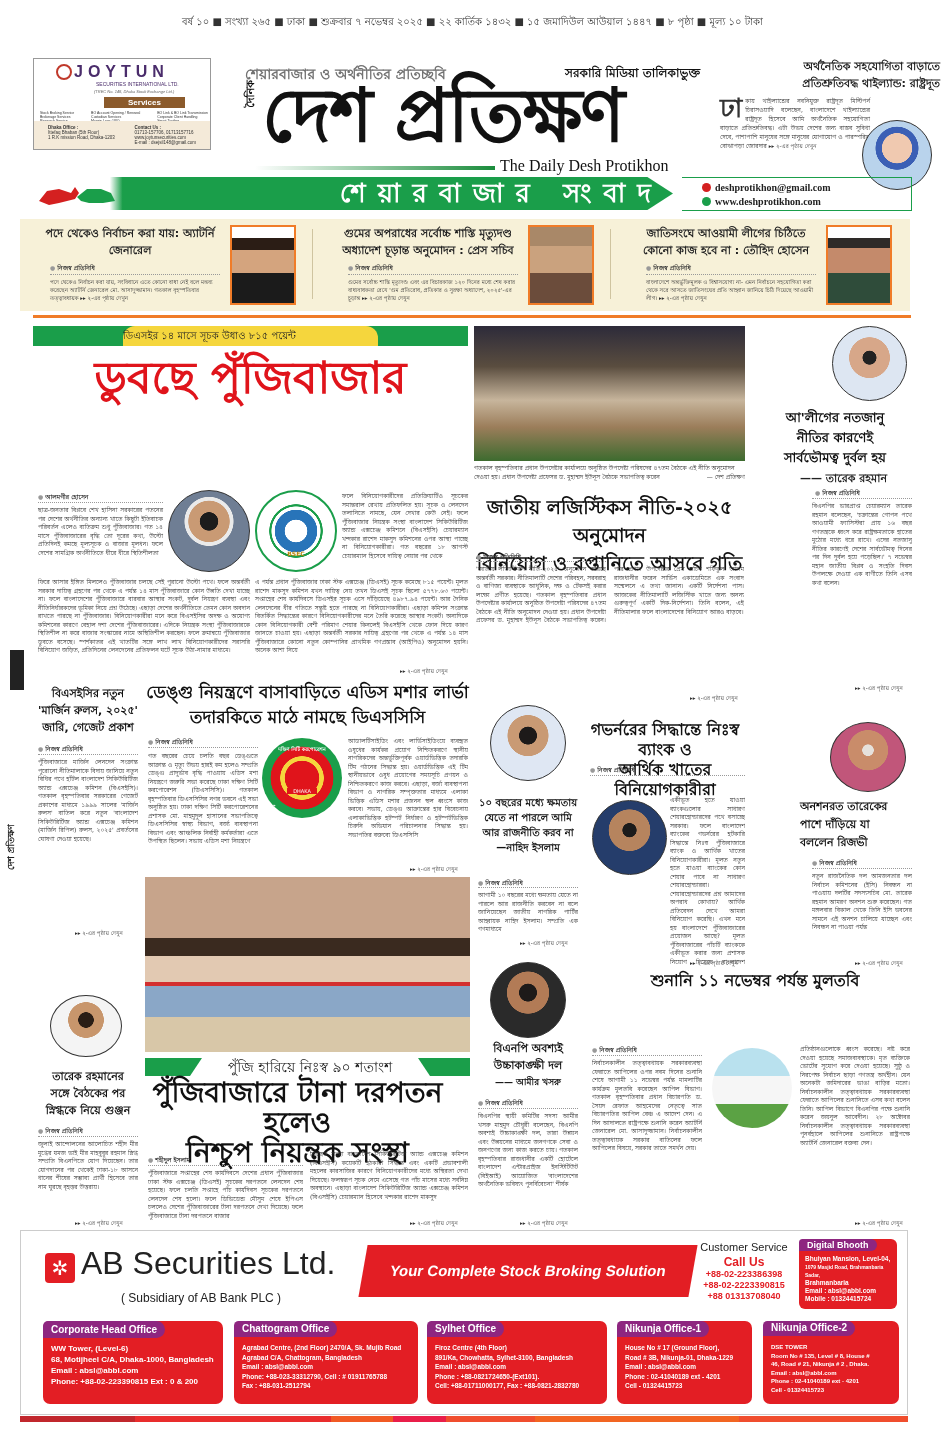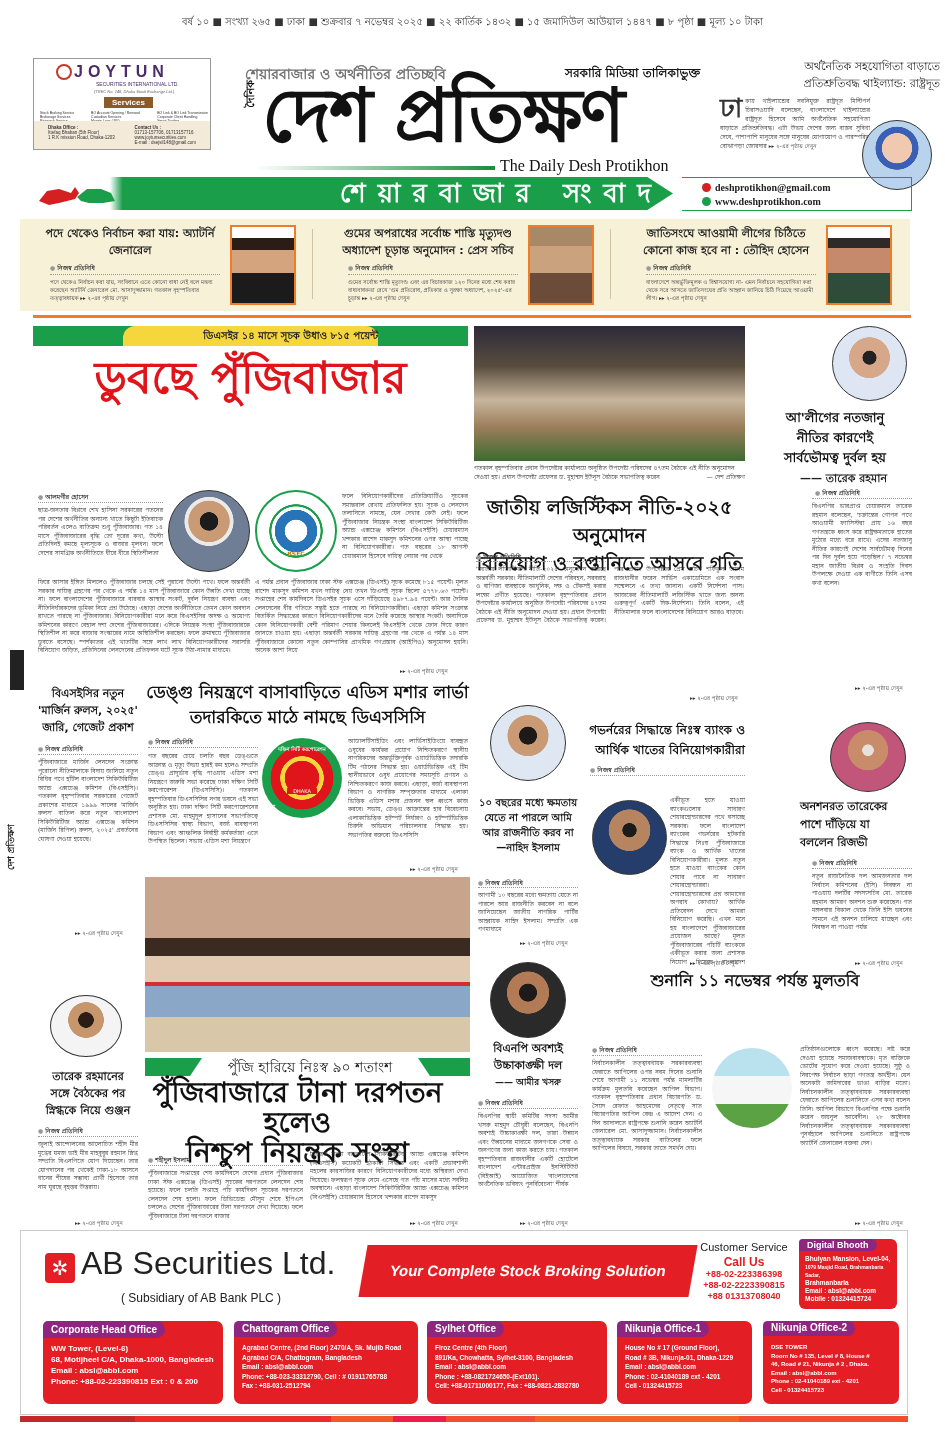--- a/index.html
+++ b/index.html
@@ -3,51 +3,51 @@
 <meta charset="utf-8">
 <style>
 *{box-sizing:border-box;margin:0;padding:0}
 body{width:945px;height:1452px;background:#fff;font-family:"DejaVu Sans",sans-serif;color:#222;position:relative;overflow:hidden}
 .abs{position:absolute}
 .dateline{left:0;top:14px;width:945px;text-align:center;font-size:10px;color:#333}
 .ad-joytun{left:33px;top:58px;width:178px;height:92px;border:1px solid #999;background:#fff;font-family:"Liberation Sans",sans-serif}
 .ad-joytun .jt-logo{position:absolute;left:40px;top:4px;font-size:16px;font-weight:bold;letter-spacing:5px;color:#4a2c6b}
 .ad-joytun .jt-sub{position:absolute;left:62px;top:22px;font-size:5px;color:#4a2c6b}
 .ad-joytun .jt-reg{position:absolute;left:60px;top:30px;font-size:4px;color:#666;font-style:italic}
-.ad-joytun .jt-services{position:absolute;left:70px;top:38px;background:#8b5a2b;color:#fff;font-size:8px;font-weight:bold;padding:1px 8px}
+.ad-joytun .jt-services{position:absolute;left:70px;top:38px;background:#8b5a2b;color:#fff;font-size:8px;font-weight:bold;padding:1px 24px}
 .ad-joytun .jt-list{position:absolute;left:6px;top:52px;font-size:3.5px;color:#333;width:168px;display:flex;justify-content:space-between}
 .ad-joytun .jt-foot{position:absolute;left:0;bottom:0;width:100%;height:28px;background:#f4ead9;font-size:4.5px;color:#333;display:flex;justify-content:space-around;padding:4px}
 .mast-tag{left:245px;top:63px;font-size:14px;font-weight:bold;color:#737373}
 .mast-govt{left:565px;top:64px;font-size:12px;font-weight:bold;color:#111}
 .mast-title{left:240px;top:72px;width:470px;height:86px;font-size:74px;font-weight:bold;color:#111;line-height:86px;letter-spacing:-2px;font-family:"DejaVu Serif",serif}
 .mast-small{left:242px;top:80px;font-size:11px;font-weight:bold;color:#111;writing-mode:vertical-rl;transform:rotate(180deg)}
 .mast-line{left:255px;top:166px;width:240px;height:4px;background:linear-gradient(90deg,#fff,#1a8c3b)}
 .mast-en{left:500px;top:157px;font-size:16px;font-family:"Liberation Serif",serif;color:#111}
 .thai{left:720px;top:58px;width:220px}
-.thai h3{font-size:11px;font-weight:normal;text-align:right;line-height:17px}
+.thai h3{font-size:11px;font-weight:bold;text-align:right;line-height:17px}
 .thai p{font-size:6px;line-height:9px;width:150px;margin-top:4px;color:#333;text-align:justify}
 .thai .dropcap{float:left;font-size:26px;line-height:24px;font-weight:bold;margin-right:3px}
 .thai .photo{position:absolute;right:8px;top:62px;width:70px;height:70px;border-radius:50%;border:1px solid #333;background:radial-gradient(circle at 50% 40%,#f0c9b0 0 28%,#3b5fb5 29% 40%,#b9d3ec 41%)}
 .cont{font-size:5.5px;color:#333;white-space:nowrap}
 .banner{left:33px;top:177px;width:640px;height:33px;background:linear-gradient(90deg,#ffffff 0%,#ffffff 12%,#1a9e4a 14%,#1a9e4a 100%);clip-path:polygon(0 0,96% 0,100% 50%,96% 100%,0 100%)}
 .banner .bull{position:absolute;left:4px;top:2px;width:80px;height:30px}
 .banner .txt{position:absolute;left:100px;top:0;width:530px;height:33px;line-height:33px;color:#fff;font-size:26px;font-weight:bold;text-align:right;letter-spacing:12px}
 .contact{left:682px;top:177px;width:230px;height:34px;border:1px solid #1a9e4a;border-left:none;font-family:"Liberation Serif",serif;font-size:10px;font-weight:bold;color:#222;padding:3px 0 0 20px;line-height:14px}
 .contact .ic{display:inline-block;width:9px;height:9px;border-radius:50%;margin-right:4px;vertical-align:-1px}
 .lead-strip{left:20px;top:219px;width:890px;height:92px;background:#f7f1d8}
 .lead{position:absolute;top:0;height:92px;width:290px}
 .lead h4{position:absolute;left:20px;top:6px;width:180px;font-size:11px;font-weight:bold;text-align:center;line-height:17px}
 .lead .by{position:absolute;left:30px;top:44px;font-size:6px;font-weight:bold}
 .lead .dots{position:absolute;left:30px;top:55px;width:170px;border-top:1px dotted #999}
 .lead p{position:absolute;left:30px;top:59px;width:170px;font-size:5.5px;line-height:8px;color:#333}
 .lead .ph{position:absolute;left:210px;top:6px;width:66px;height:80px;border:2px solid #f07c28;background:#e8e3d6}
 .sep{position:absolute;top:10px;height:70px;width:0;border-left:1px solid #cfc4a0}
 .rule{left:33px;top:315px;width:878px;height:3px;background:#f07c28}
 .kicker{left:33px;top:326px;width:435px;height:20px;background:#1a9e4a}
-.kicker .pill{position:absolute;left:90px;top:0;width:255px;height:20px;background:#f5d63d;border-radius:12px 12px 0 0;font-size:10px;font-weight:bold;line-height:20px;text-align:right}
+.kicker .pill{position:absolute;left:90px;top:0;width:255px;height:20px;background:#f5d63d;border-radius:12px 12px 0 0;font-size:10px;font-weight:normal;line-height:20px;text-align:left}
 .main-head{left:33px;top:350px;width:435px;text-align:center;font-size:44px;line-height:56px;font-weight:bold;color:#e0141b}
 .byline{font-size:6px;font-weight:bold;color:#333}
 .byline:before{content:"● ";color:#999}
 .body{font-size:6px;line-height:8.5px;color:#333;text-align:justify}
 .circle-photo{border-radius:50%;border:1px solid #333;overflow:hidden}
 .photo-meeting{left:474px;top:326px;width:271px;height:135px;background:linear-gradient(180deg,#2d2b3a 0%,#5a4d3f 30%,#c7b59c 55%,#9b7d5a 75%,#3d6b2f 100%)}
 .caption{font-size:6px;line-height:9px;color:#333}
 .sub-head{font-weight:bold;color:#111;text-align:center}
 .ad-ab{left:20px;top:1230px;width:888px;height:185px;border:1px solid #ccc;background:#fff;font-family:"Liberation Sans",sans-serif}
 .ab-logo{position:absolute;left:24px;top:22px;width:30px;height:30px;background:#e31e24;border-radius:4px;color:#fff;font-size:20px;text-align:center;line-height:30px}
@@ -253,21 +253,21 @@
   <div>১০ বছরের মধ্যে ক্ষমতায়</div>
   <div>যেতে না পারলে আমি</div>
   <div>আর রাজনীতি করব না</div>
   <div>—নাহিদ ইসলাম</div>
 </div>
 <div class="abs byline" style="left:478px;top:878px">নিজস্ব প্রতিনিধি</div>
 <div class="abs" style="left:478px;top:887px;width:100px;border-top:1px dotted #999"></div>
 <div class="abs body" style="left:478px;top:891px;width:100px;height:48px;overflow:hidden">আগামী ১০ বছরের মধ্যে ক্ষমতায় যেতে না পারলে আর রাজনীতি করবেন না বলে জানিয়েছেন জাতীয় নাগরিক পার্টির আহ্বায়ক নাহিদ ইসলাম। সম্প্রতি এক গণমাধ্যমে</div>
 <div class="abs cont" style="left:520px;top:940px">▸▸ ২-এর পৃষ্ঠায় দেখুন</div>
 
-<div class="abs sub-head" style="left:585px;top:720px;width:160px;font-size:12px;line-height:20px;text-align:right">
+<div class="abs sub-head" style="left:585px;top:720px;width:160px;font-size:16px;line-height:20px;text-align:center">
   <div>গভর্নরের সিদ্ধান্তে নিঃস্ব ব্যাংক ও</div>
   <div>আর্থিক খাতের বিনিয়োগকারীরা</div>
 </div>
 <div class="abs byline" style="left:590px;top:765px">নিজস্ব প্রতিনিধি</div>
 <div class="abs" style="left:590px;top:775px;width:155px;border-top:1px dotted #999"></div>
 <div class="abs circle-photo" style="left:592px;top:800px;width:75px;height:75px;background:radial-gradient(circle at 50% 40%,#1b1b1b 0 12%,#b6845e 13% 36%,#253d6b 37%)"></div>
 <div class="abs body" style="left:670px;top:796px;width:75px;height:170px;overflow:hidden">একীভূত হতে যাওয়া ব্যাংকগুলোর সাধারণ শেয়ারহোল্ডারদের পথে বসাচ্ছে সরকার। ফলে বাংলাদেশ ব্যাংকের গভর্নরের হটকারি সিদ্ধান্তে নিঃস্ব পুঁজিবাজারে ব্যাংক ও আর্থিক খাতের বিনিয়োগকারীরা। মূলত নতুন হতে যাওয়া ব্যাংকের কোন শেয়ার পাবে না সাধারণ শেয়ারহোল্ডাররা। শেয়ারহোল্ডারদের প্রশ্ন আমাদের অপরাধ কোথায়? আর্থিক প্রতিবেদন দেখে আমরা বিনিয়োগ করেছি। এখন মনে হয় বাংলাদেশে পুঁজিবাজারের প্রয়োজন আছে? মূলত পুঁজিবাজারের পাঁচটি ব্যাংককে একীভূত করার জন্য প্রশাসক নিয়োগ দিয়েছে বাংলাদেশ ব্যাংক। এর আগে দুর্বল পাঁচটি শরিয়াহভিত্তিক ব্যাংকের পরিচালনা পর্ষদ বিলুপ্ত ঘোষণা করেছে বাংলাদেশ ব্যাংক। একই সঙ্গে এসব ব্যাংকের ব্যবস্থাপনা পরিচালকের (এমডি) পদ শূন্য ঘোষণা করা হয়েছে। সব আনুষ্ঠানিকতা শেষে প্রশাসকরা বুধবারই যোগদান করেছেন। এর মাধ্যমে এক্সিম, সোশ্যাল ইসলামী, ফার্স্ট সিকিউরিটি ইসলামী, গ্লোবাল ইসলামী ও ইউনিয়ন ব্যাংকে একীভূতকরণের আনুষ্ঠানিক</div>
 <div class="abs cont" style="left:690px;top:960px">▸▸ ২-এর পৃষ্ঠায় দেখুন</div>
 
 <div class="abs circle-photo" style="left:830px;top:722px;width:76px;height:70px;background:radial-gradient(circle at 50% 40%,#e6e1dc 0 10%,#c98c6a 11% 36%,#c1567a 37%)"></div>

